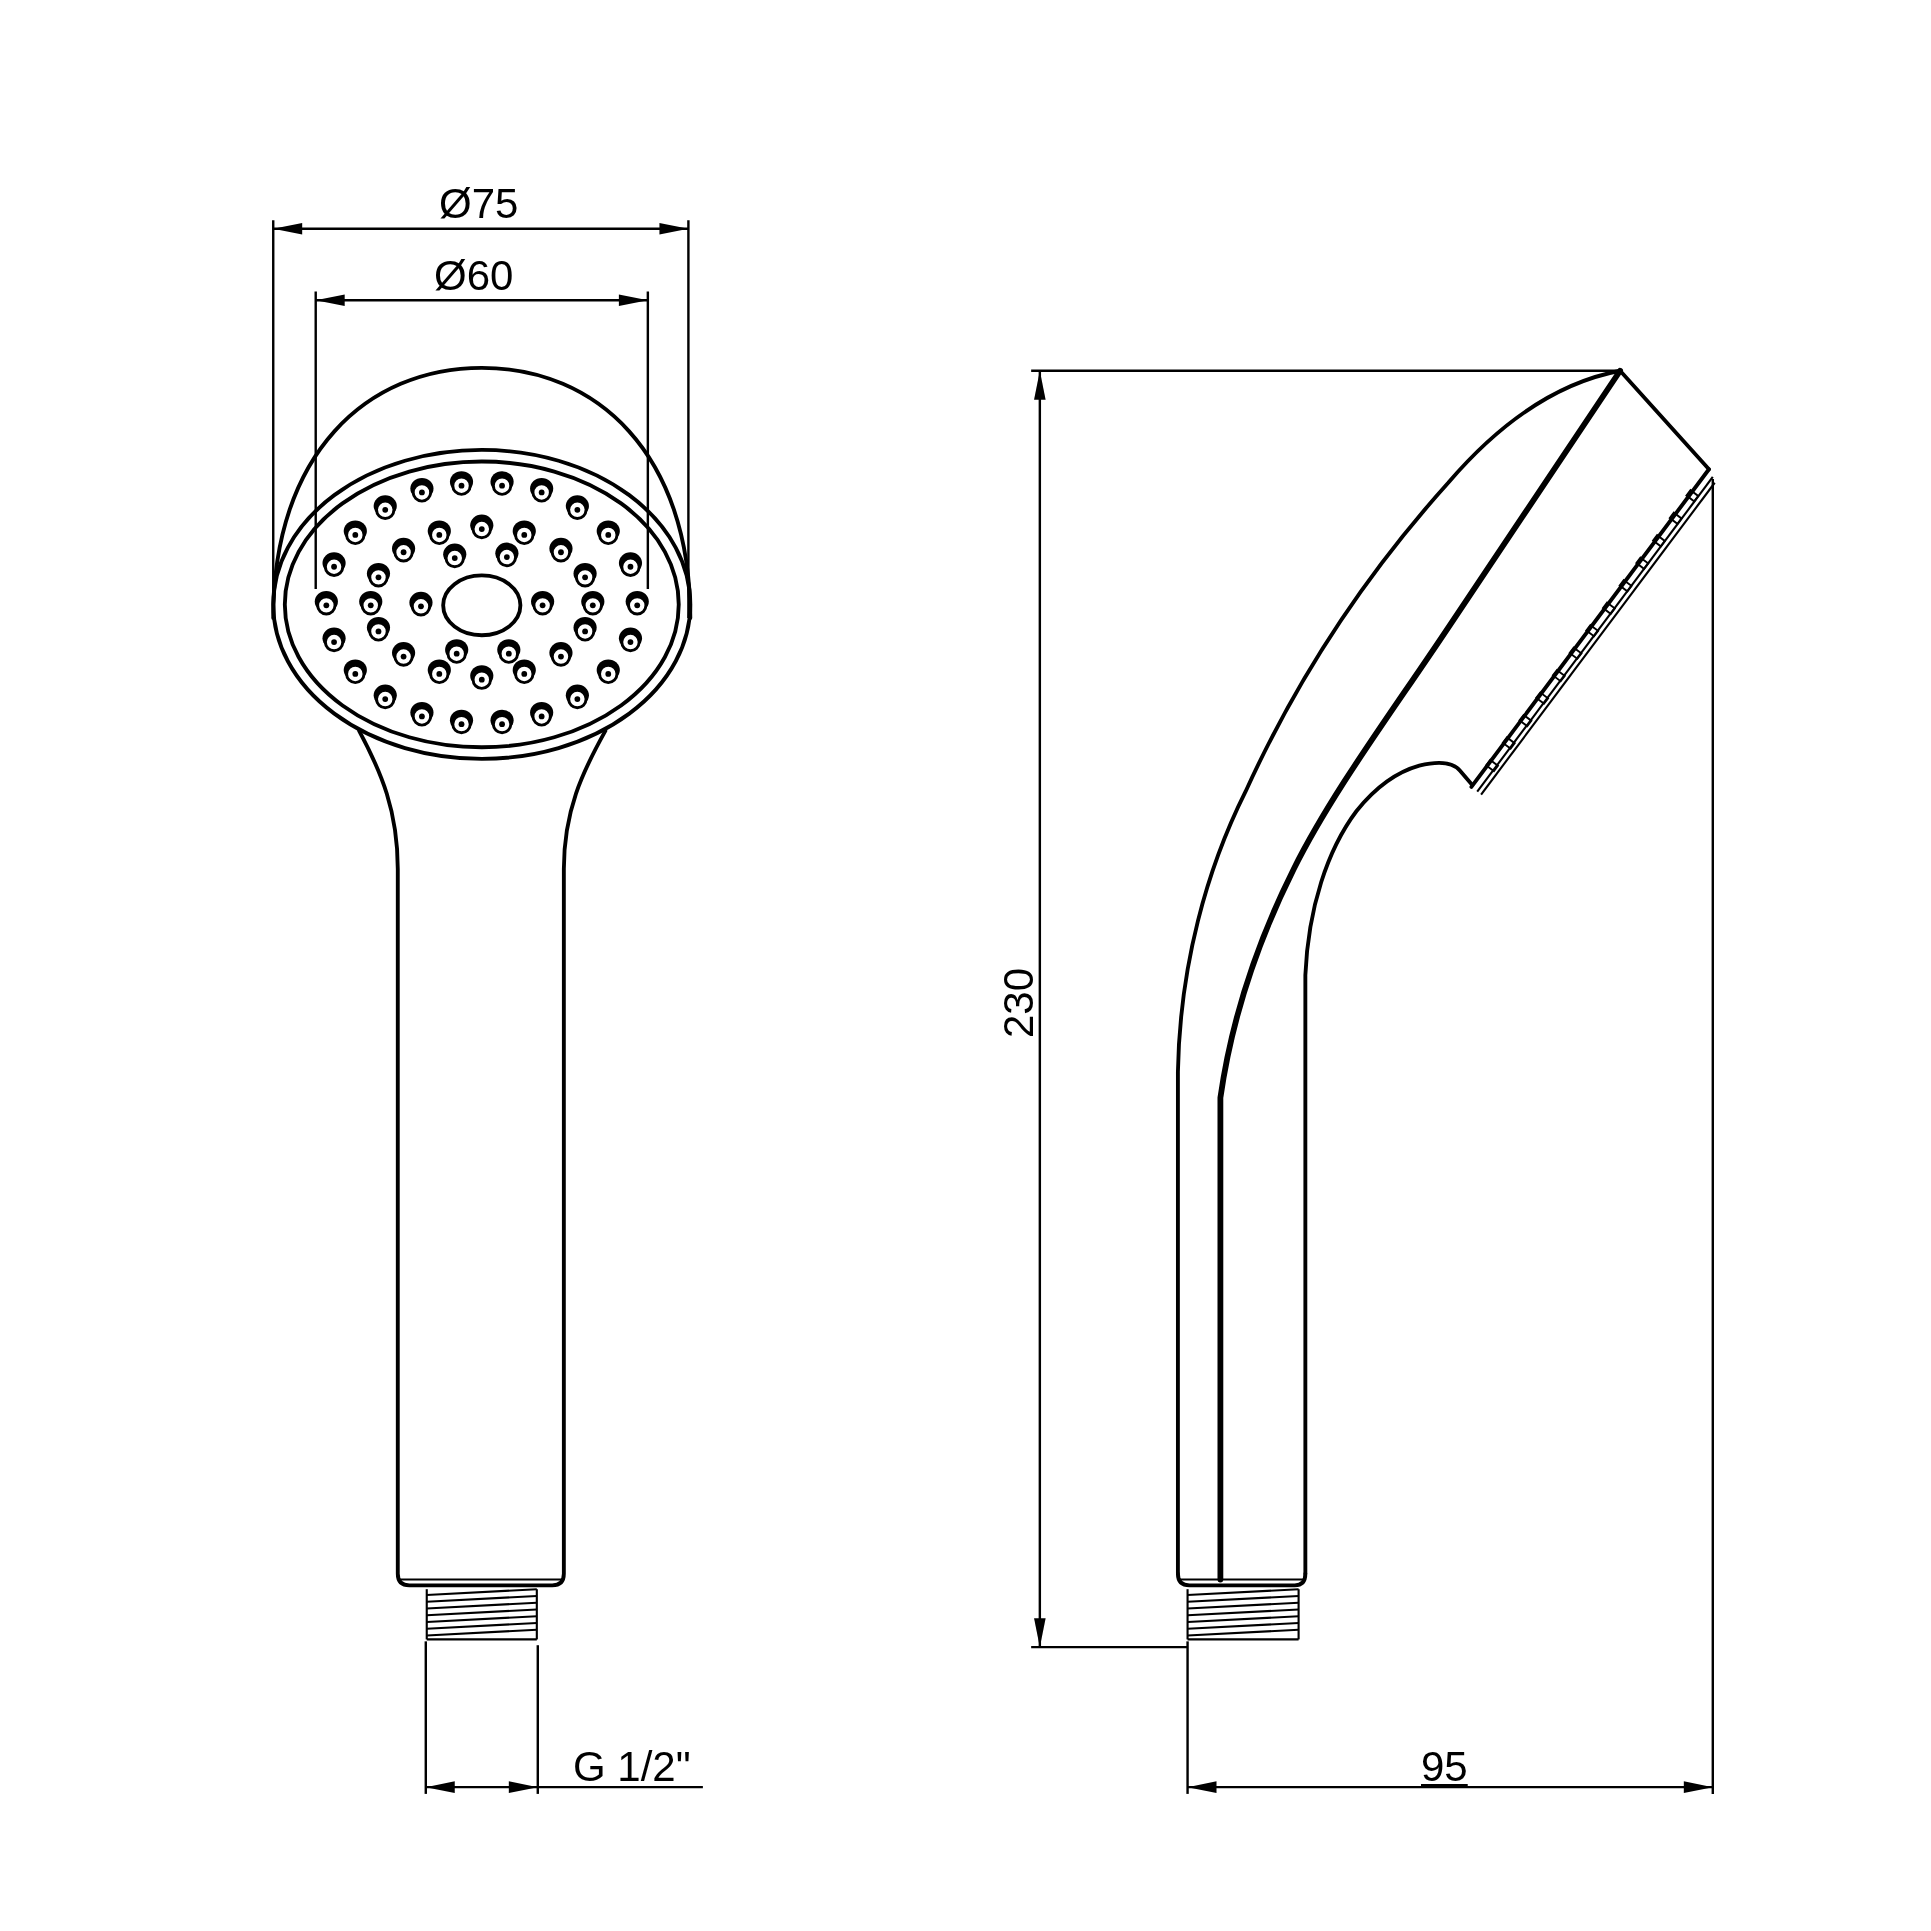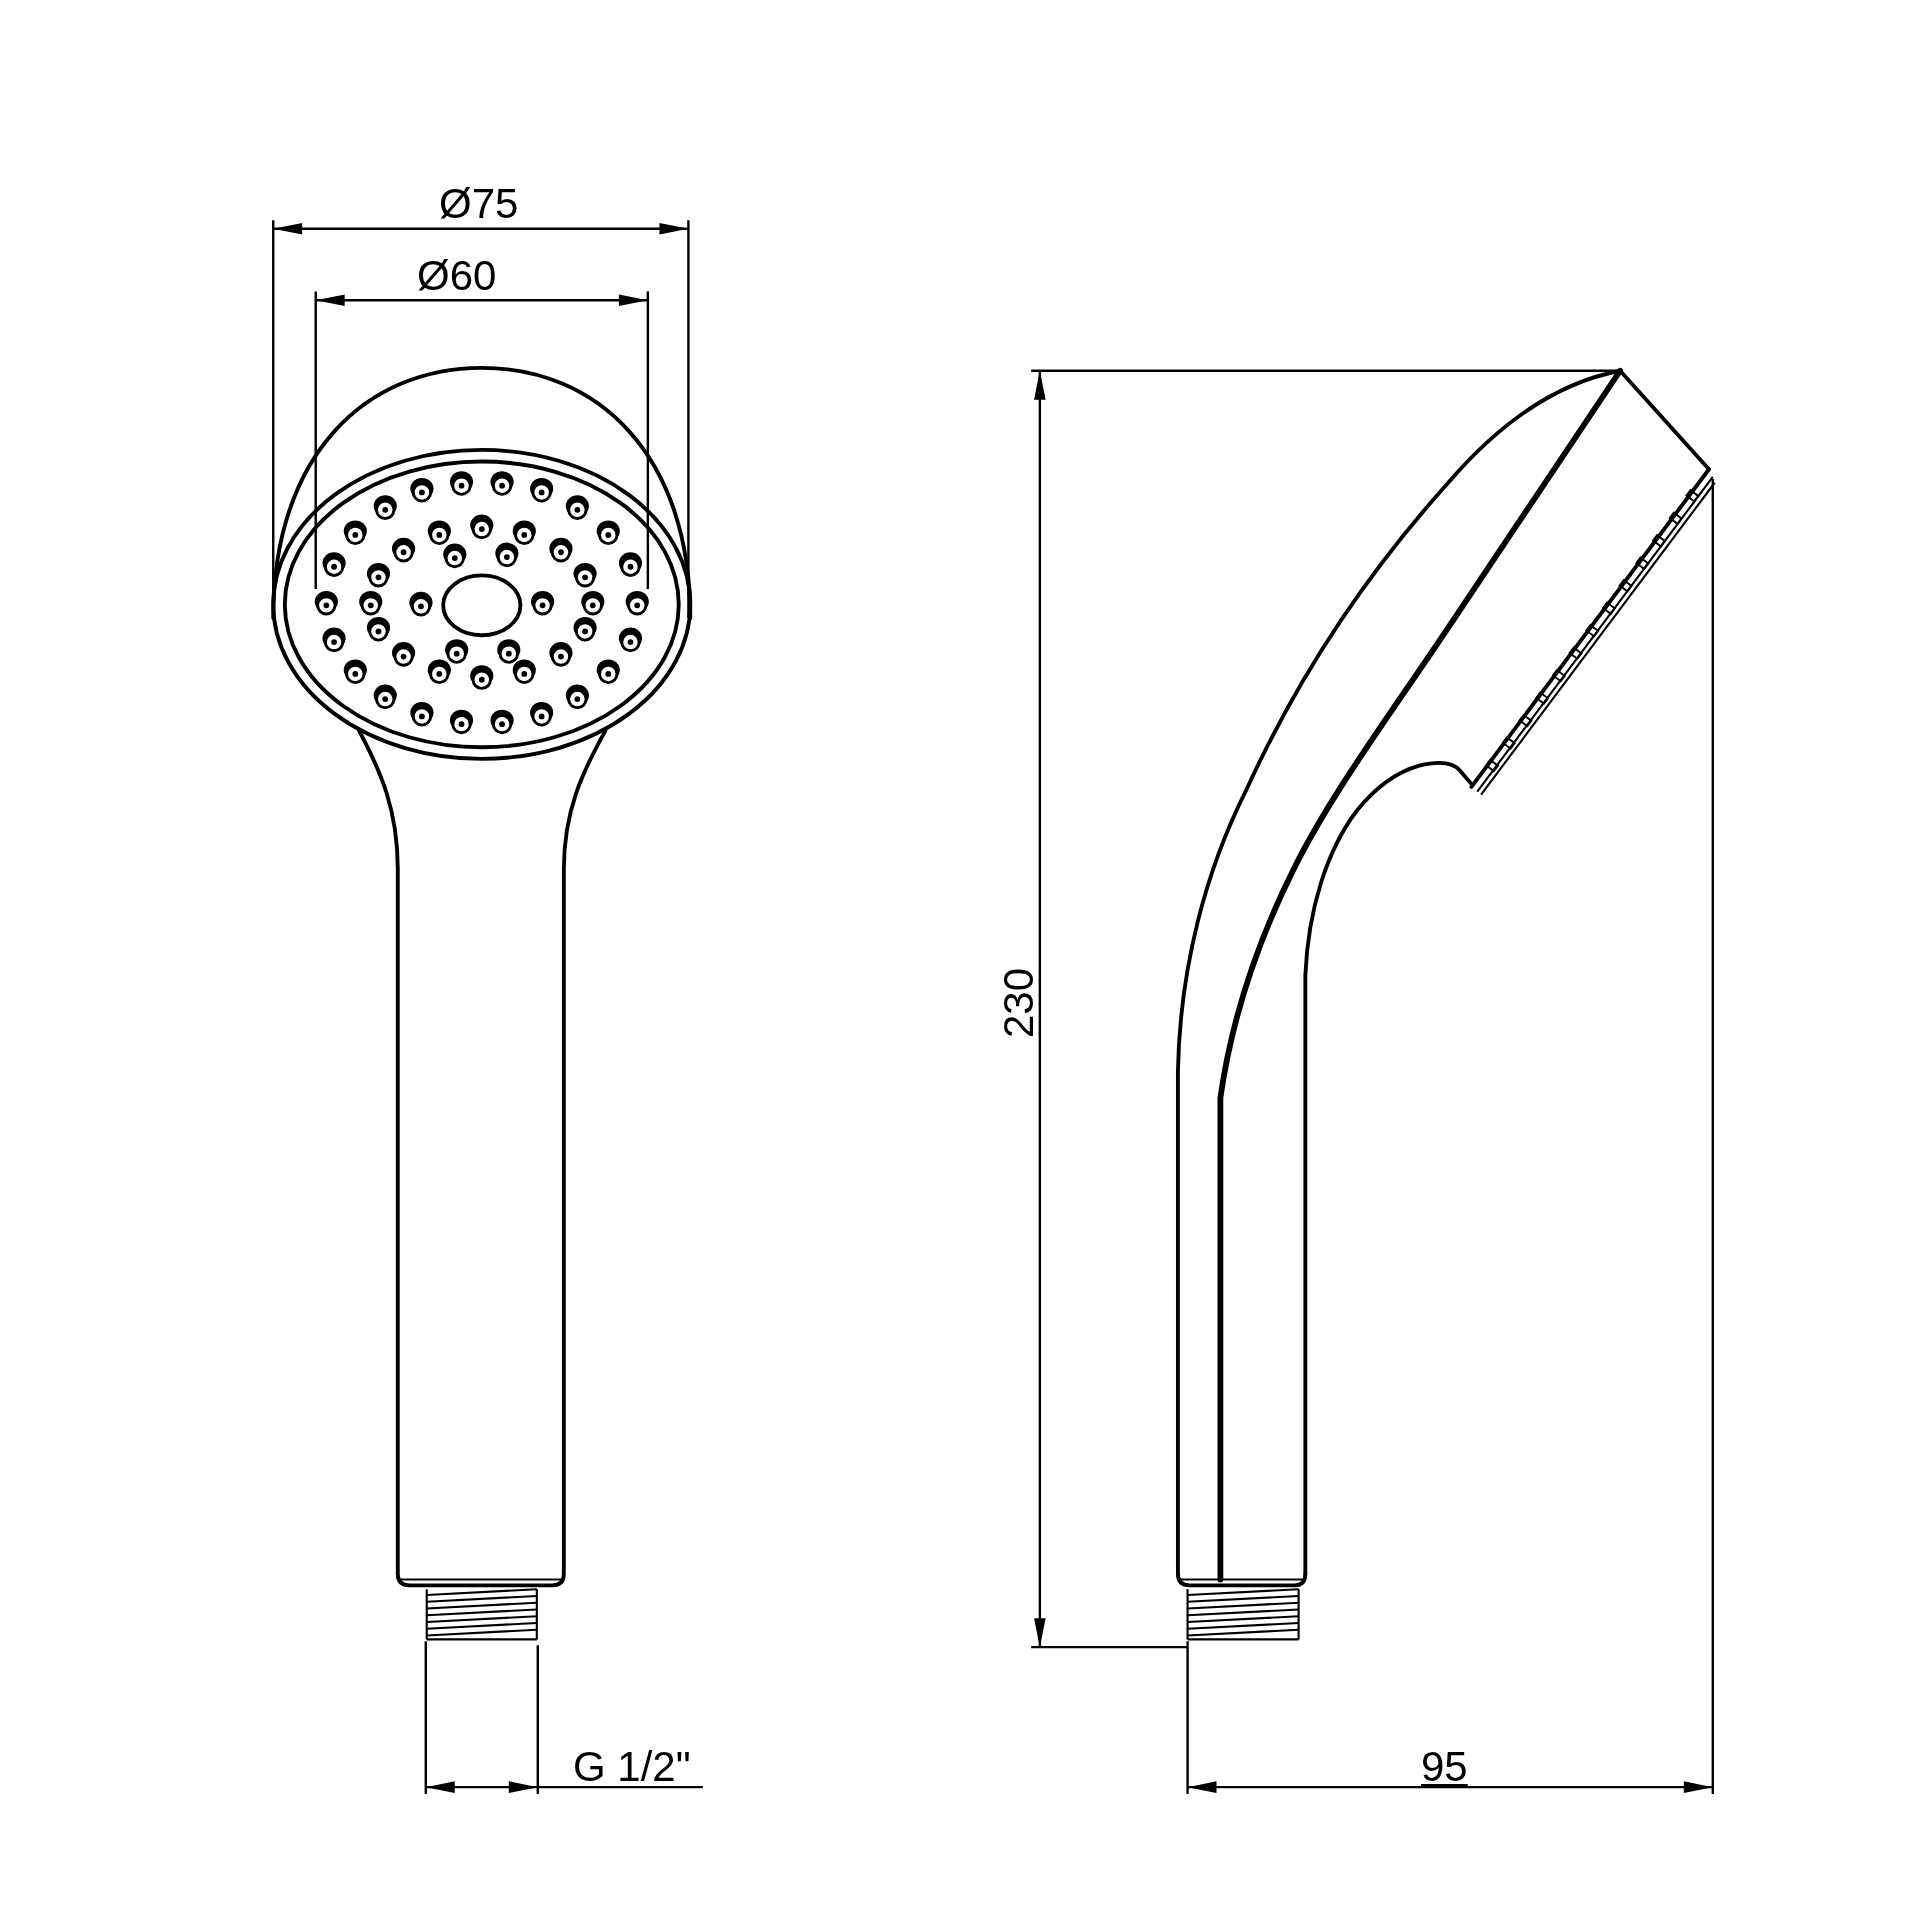--- a/index.html
+++ b/index.html
@@ -263,18 +263,18 @@
   <g>
     <line class="dim" x1="1230" y1="1700" x2="1230" y2="1858"></line>
     <line class="dim" x1="1774" y1="496" x2="1774" y2="1858"></line>
     <line class="dim" x1="1230" y1="1851" x2="1774" y2="1851"></line>
     <polygon class="arrow" points="1230,1851 1260,1845 1260,1857"></polygon>
     <polygon class="arrow" points="1774,1851 1744,1845 1744,1857"></polygon>
   </g>
 </svg>
 
 <div class="lbl" style="left:439px; top:183px;">Ø75</div>
-<div class="lbl" style="left:417px; top:255px;">Ø60</div>
+<div class="lbl" style="left:434px; top:255px;">Ø60</div>
 <div class="lbl" style="left:573px; top:1746px;">G 1/2"</div>
 <div class="lbl rot" style="left:985px; top:983px; width:68px; text-align:center;">230</div>
 <div class="lbl" style="left:1421px; top:1746px;text-decoration:underline;">95</div>
 </div>
 
 
 </body></html>

